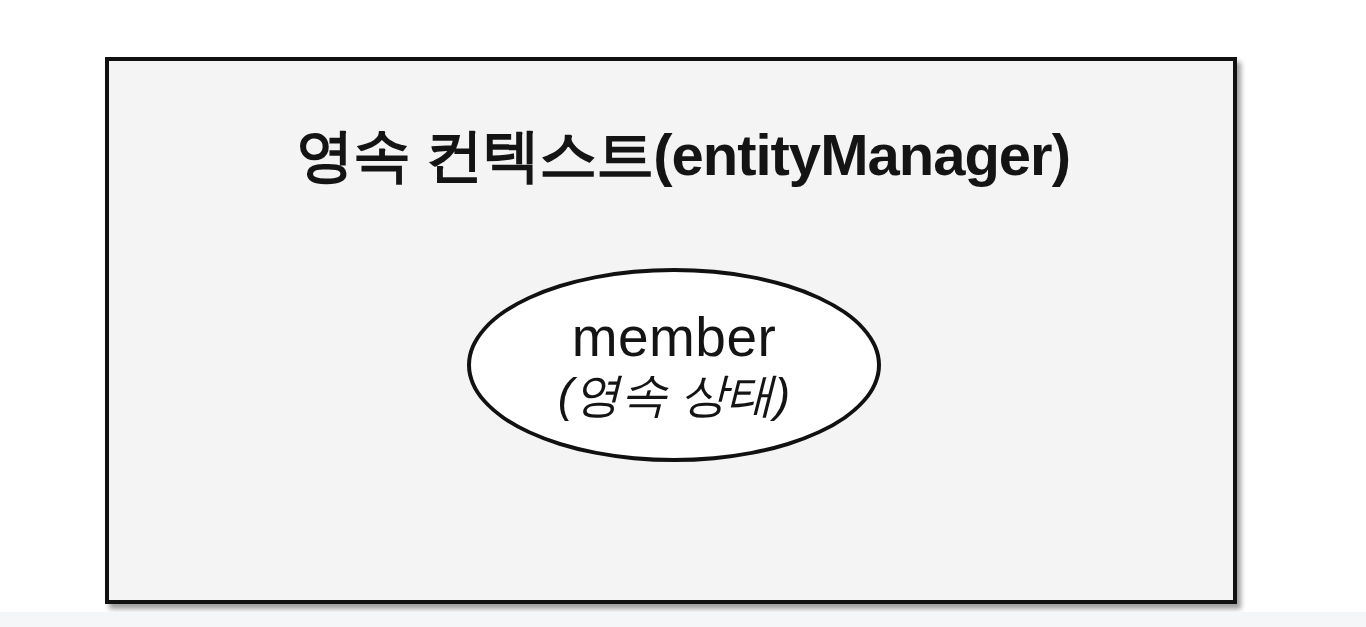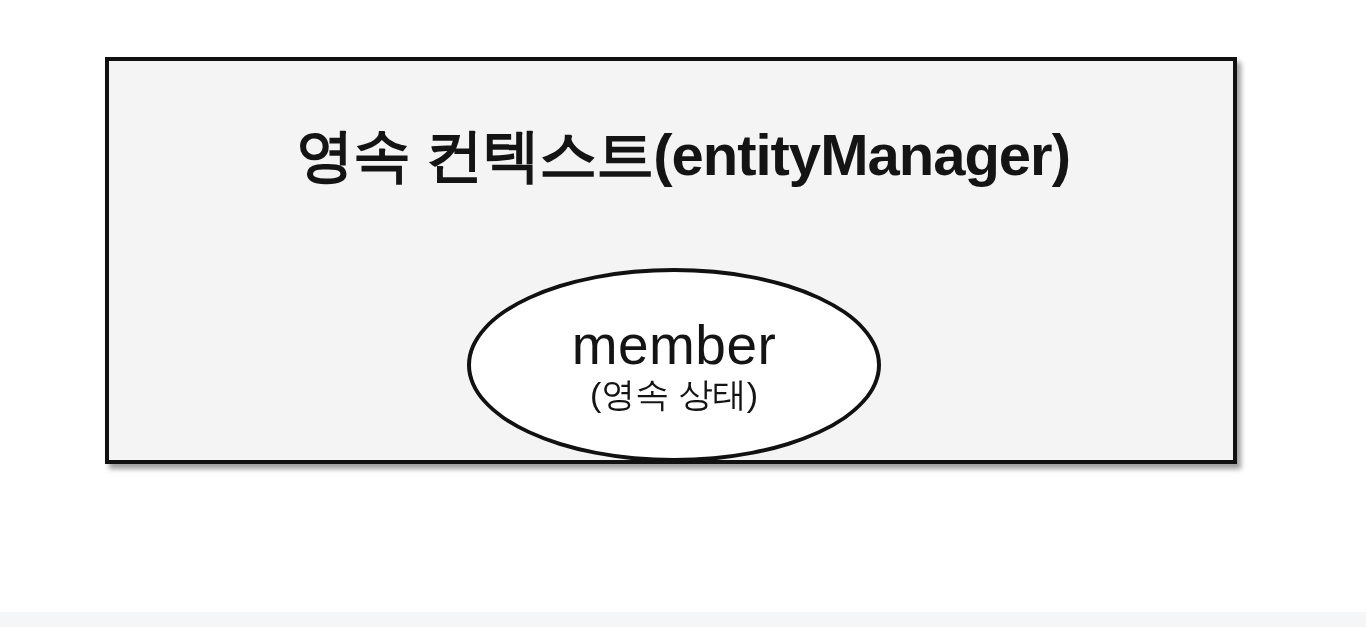--- a/index.html
+++ b/index.html
@@ -18,21 +18,21 @@
     width: 1366px;
     height: 627px;
     background: var(--page-background, #ffffff);
   }
 
   .context-box {
     position: absolute;
     left: 105px;
     top: 57px;
     width: 1132px;
-    height: 407px;
+    height: 547px;
     background: var(--box-fill, #f4f4f4);
     border: 4px solid var(--box-border, #111111);
     box-shadow: 4px 5px 5px rgba(0, 0, 0, 0.38);
   }
 
   .box-title {
     position: absolute;
     left: 24px;
     right: 0;
     top: 62px;
@@ -60,22 +60,23 @@
     text-align: right;
   }
 
   .entity-name {
     font-size: 55px;
     line-height: 1.08;
     letter-spacing: 0.5px;
   }
 
   .entity-state {
-    font-size: 34px;
+    font-size: 47px;
     line-height: 1.15;
+    font-style: italic;
   }
 
   .bottom-strip {
     position: absolute;
     left: 0;
     right: 0;
     bottom: 0;
     height: 15px;
     background: var(--bottom-strip, #f5f6f7);
   }

